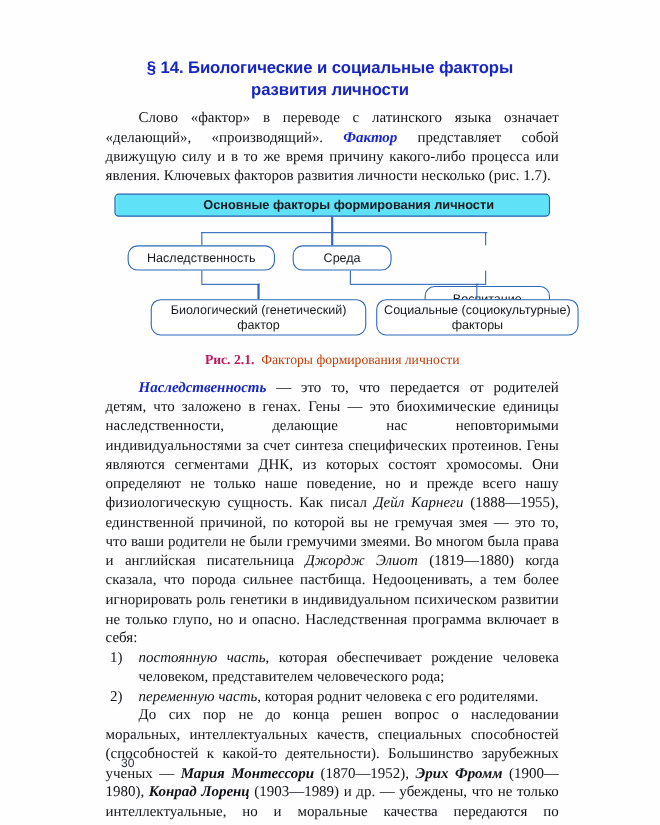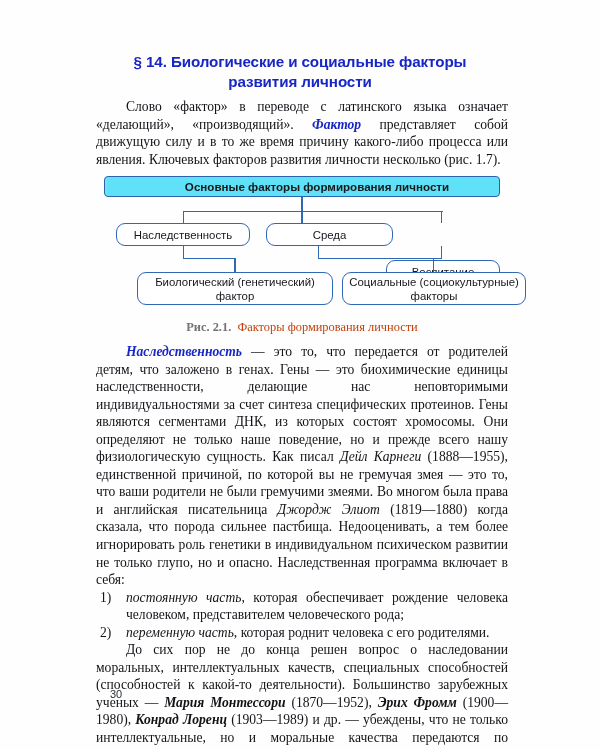--- a/index.html
+++ b/index.html
@@ -96,21 +96,21 @@
     box-shadow: inset 2px 0 0 0 rgba(255,255,255,0.12);
     padding-left: 30px;
   }
   .fig-box.mid {
     top: 47px;
     height: 23px;
     font-size: 11.4px;
     border-radius: 9px;
   }
   .fig-box.mid.m1 { left: 20px;  width: 134px; }
-  .fig-box.mid.m2 { left: 170px; width: 127px; }
+  .fig-box.mid.m2 { left: 170px; width: 90px; }
   .fig-box.mid.m3 { left: 290px; width: 114px; margin-top: 37px; }
 
   .fig-box.bot {
     top: 96px;
     height: 33px;
     font-size: 11.4px;
     line-height: 14px;
     border-radius: 9px;
   }
   .fig-box.bot.b1 { left: 41px;  width: 196px; }
@@ -127,21 +127,21 @@
   .fig-caption {
     position: absolute;
     left: 96px;
     top: 319px;
     width: 412px;
     text-align: center;
     font-size: 12.4px;
     line-height: 16px;
   }
   .fig-caption .cap-num {
-    color: #737373;
+    color: #be185d;
     font-weight: bold;
     font-family: "Liberation Serif", serif;
     text-align: center;
   }
   .fig-caption .cap-text {
     color: #c2410c;
   }
 
   
   .numlist {

